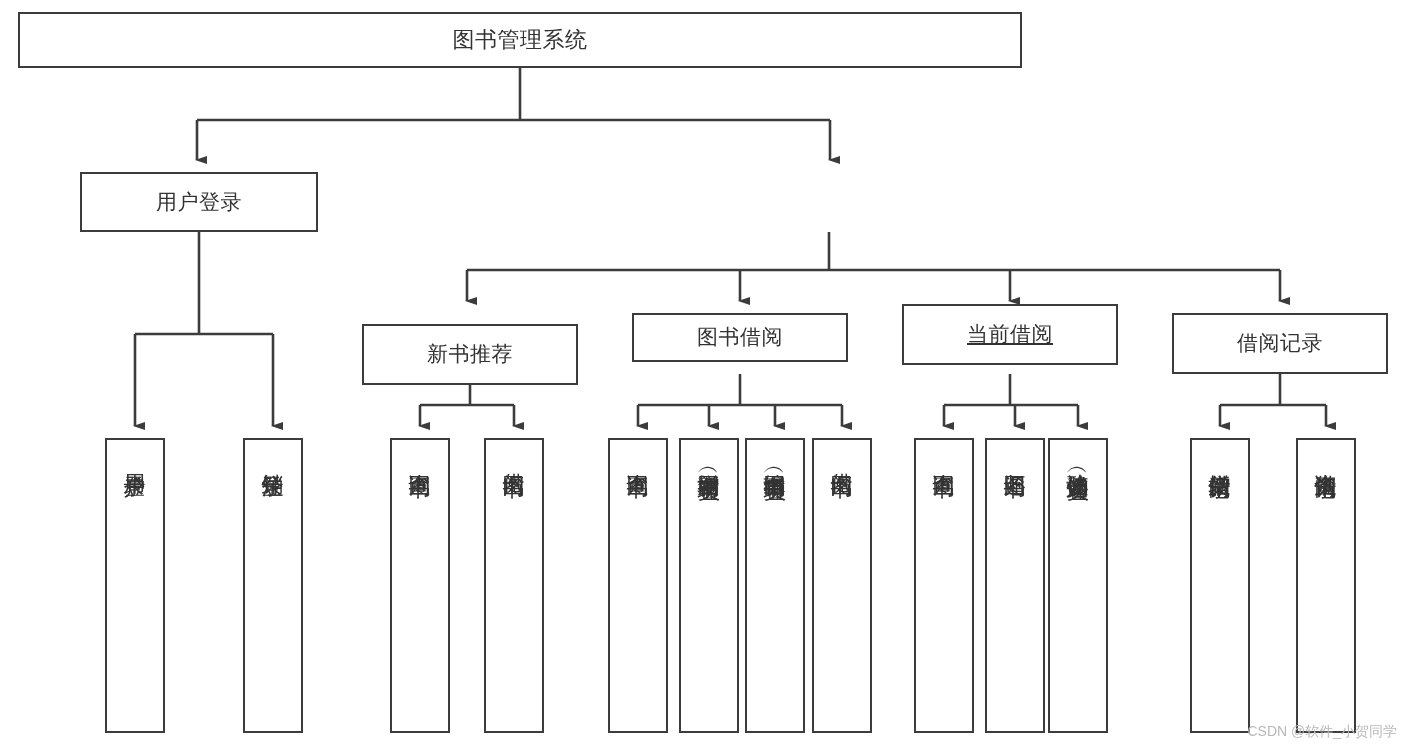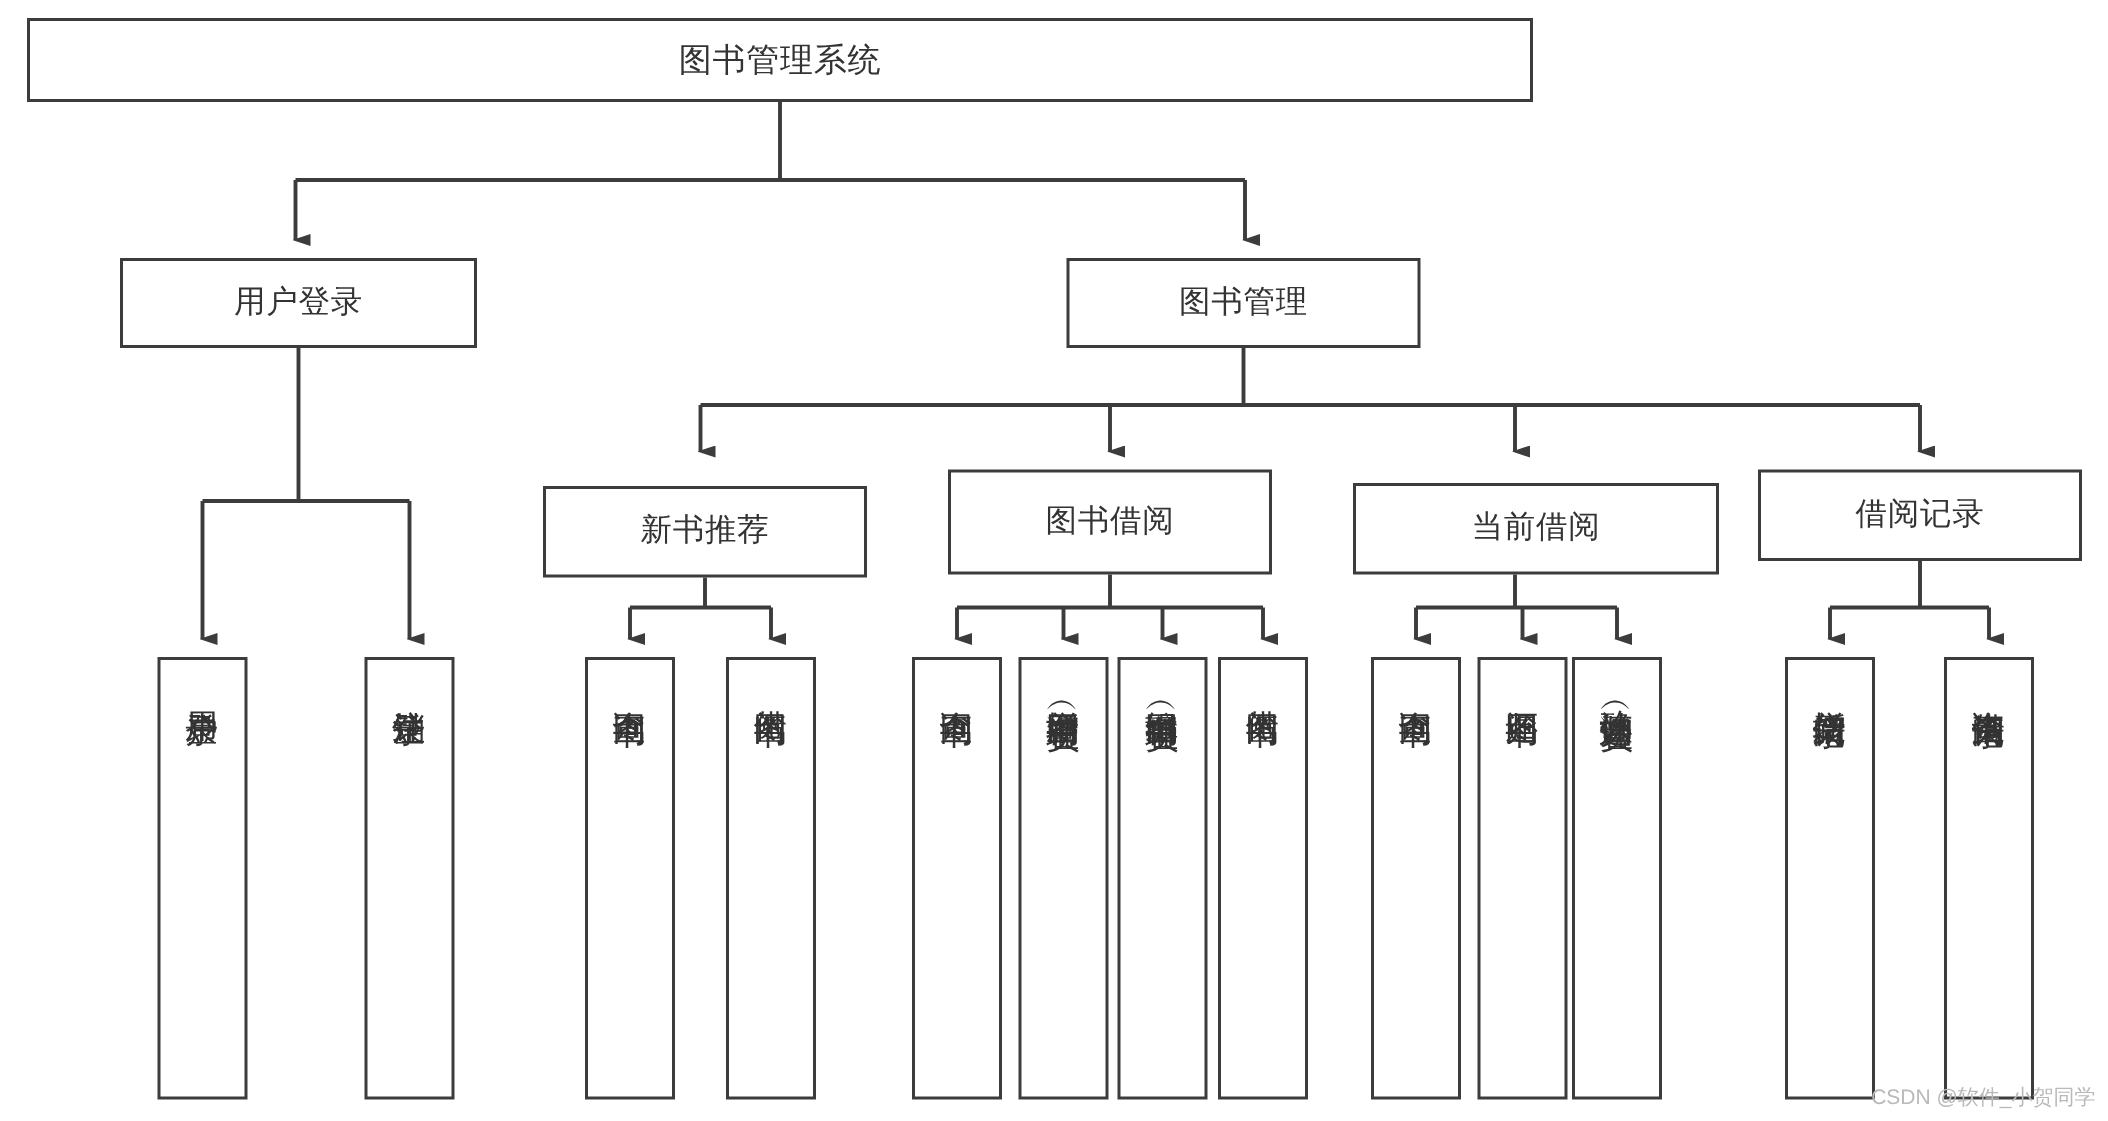--- a/index.html
+++ b/index.html
@@ -124,31 +124,28 @@
     </g>
   </svg>
 
   <div class="node horiz" id="root-node" style="left:18px; top:12px; width:1004px; height:56px;">
     <span class="lbl">图书管理系统</span>
   </div>
 
   <div class="node horiz" style="left:80px; top:172px; width:238px; height:60px;">
     <span class="lbl">用户登录</span>
   </div>
-  <div class="node horiz" style="left:711px; top:172px; width:236px; height:60px;">
-    <span class="lbl">图书管理</span>
-  </div>
 
   <div class="node horiz" style="left:362px; top:313px; width:216px; height:61px;margin-top:11px;">
     <span class="lbl">新书推荐</span>
   </div>
-  <div class="node horiz" style="left:632px; top:313px; width:216px; height:70px;">
+  <div class="node horiz" style="left:632px; top:313px; width:216px; height:49px;">
     <span class="lbl">图书借阅</span>
   </div>
-  <div class="node horiz" style="left:902px; top:322px; width:244px; height:61px;">
+  <div class="node horiz" style="left:902px; top:304px; width:216px; height:61px;text-decoration:underline;">
     <span class="lbl">当前借阅</span>
   </div>
   <div class="node horiz" style="left:1172px; top:313px; width:216px; height:61px;">
     <span class="lbl">借阅记录</span>
   </div>
 
   <div class="node vert" style="left:105px; top:438px; width:60px; height:295px;">
     <span class="lbl">用户登录</span>
   </div>
   <div class="node vert" style="left:243px; top:438px; width:60px; height:295px;">

